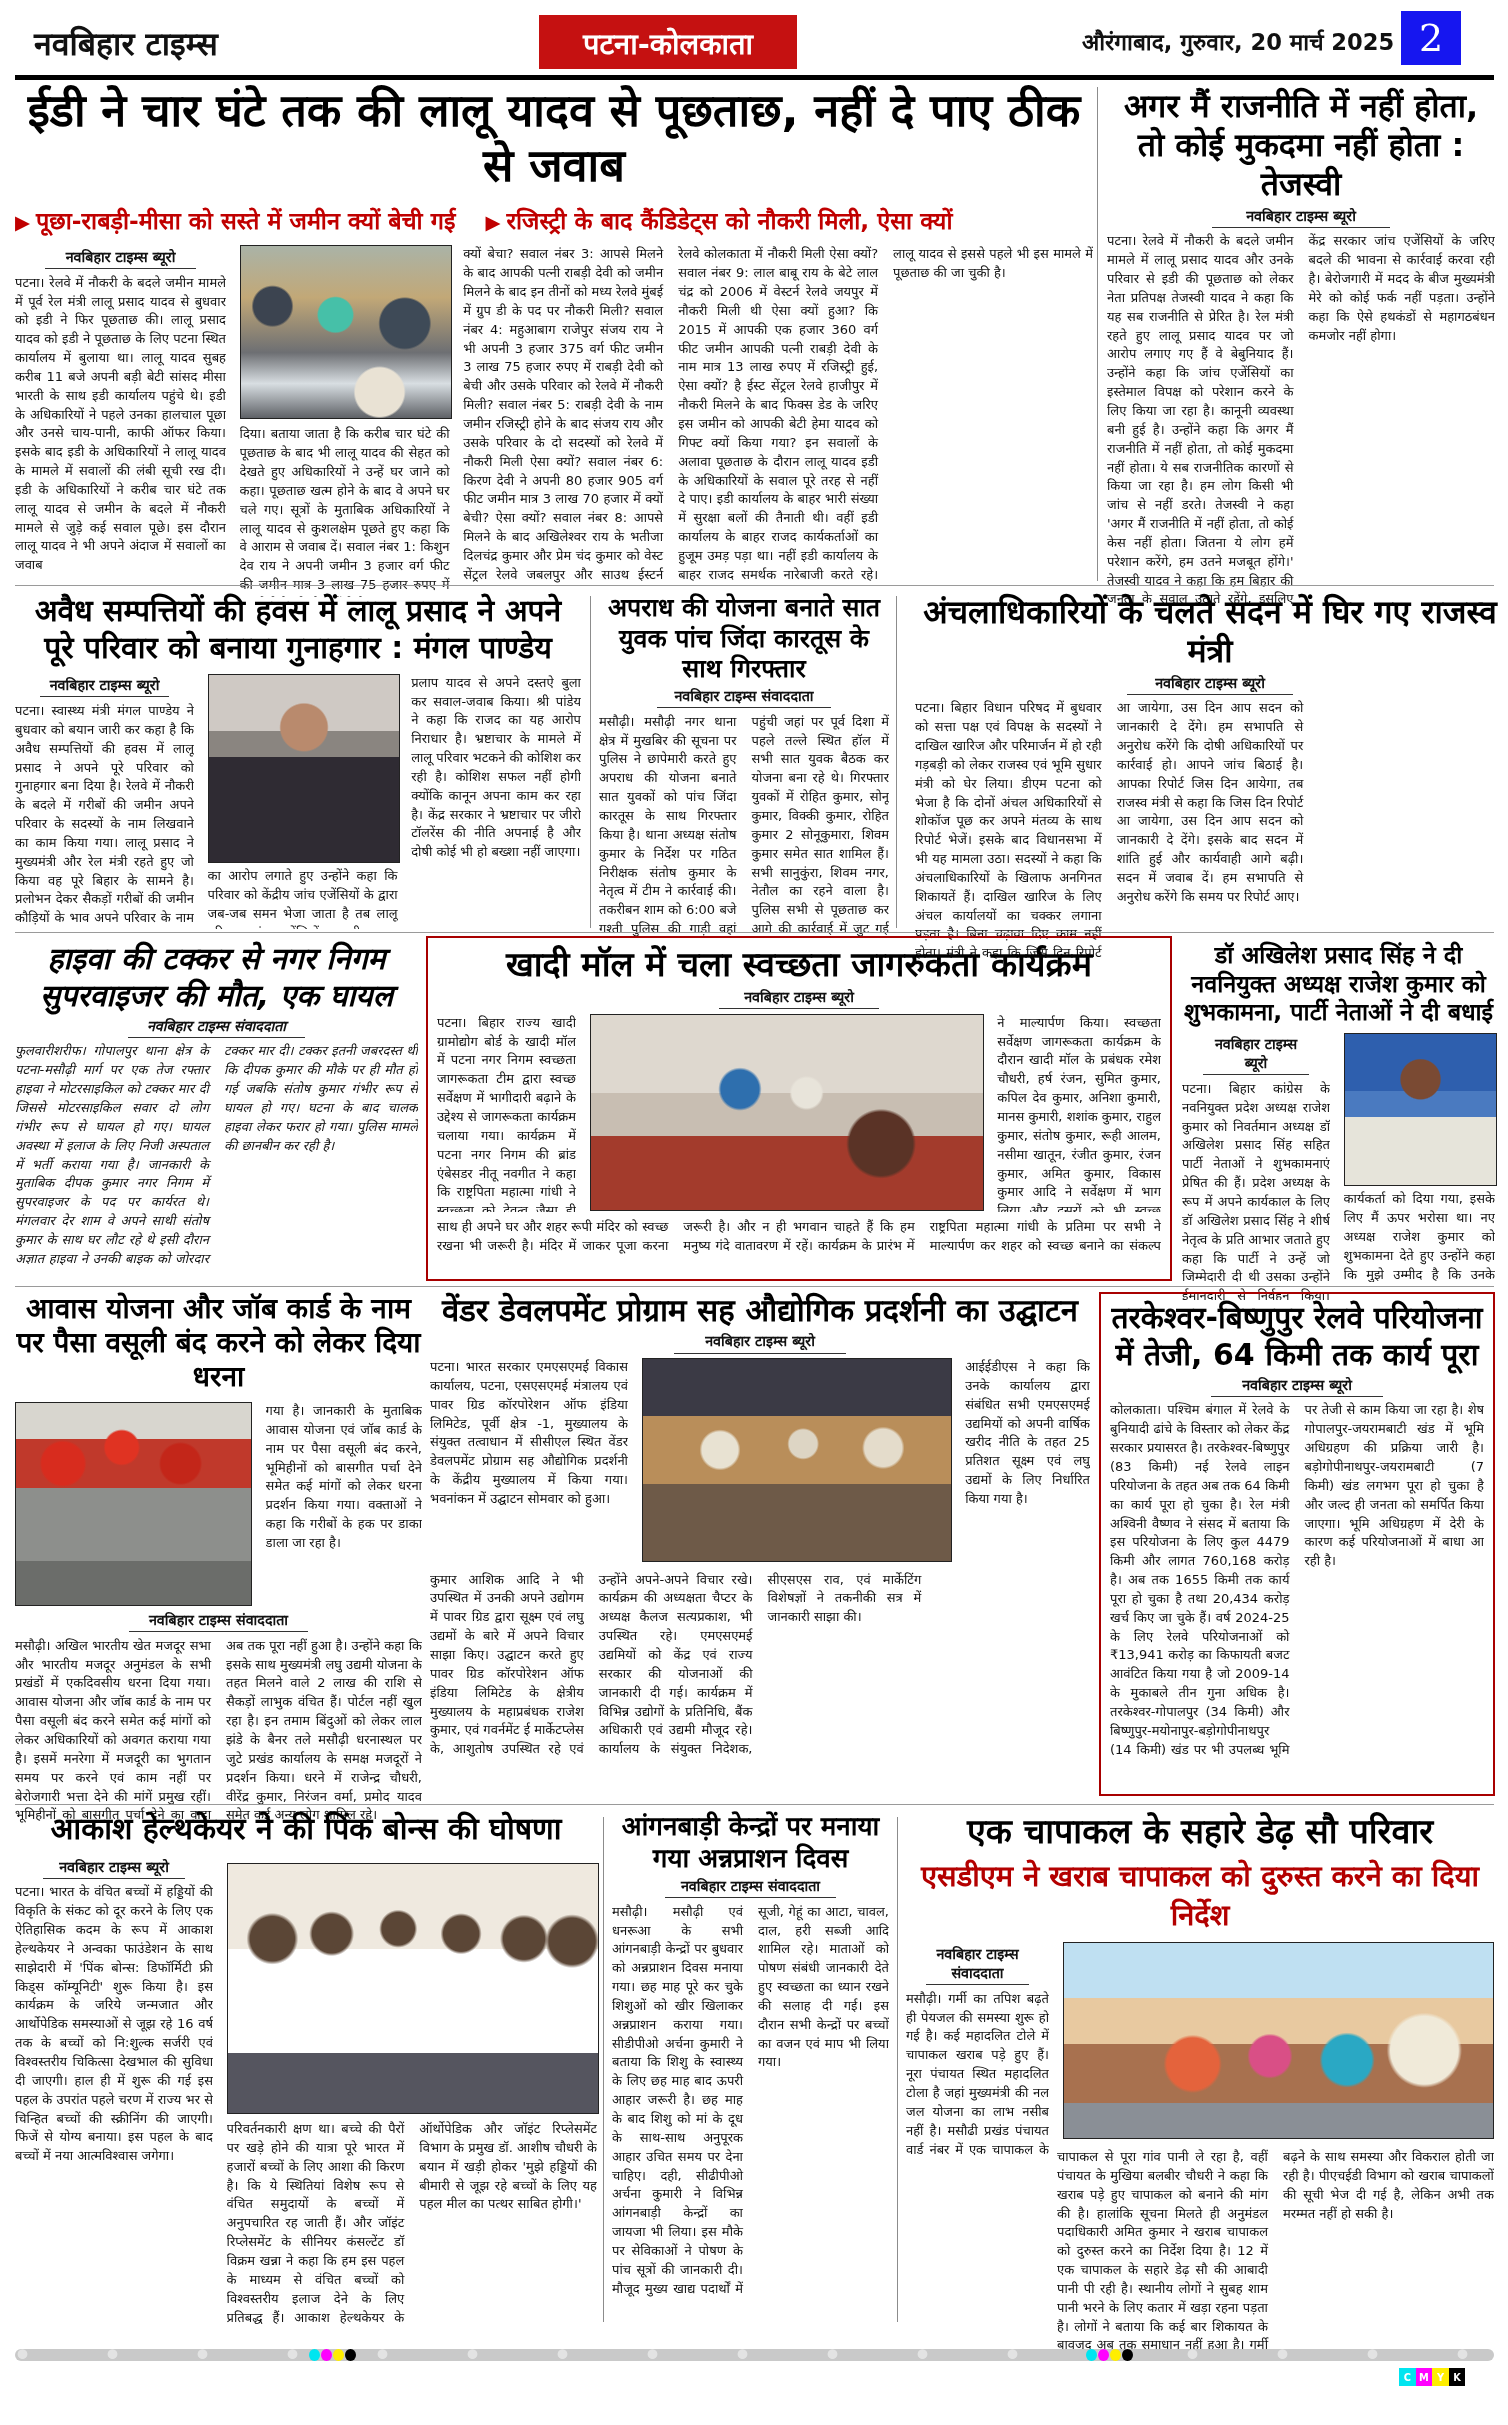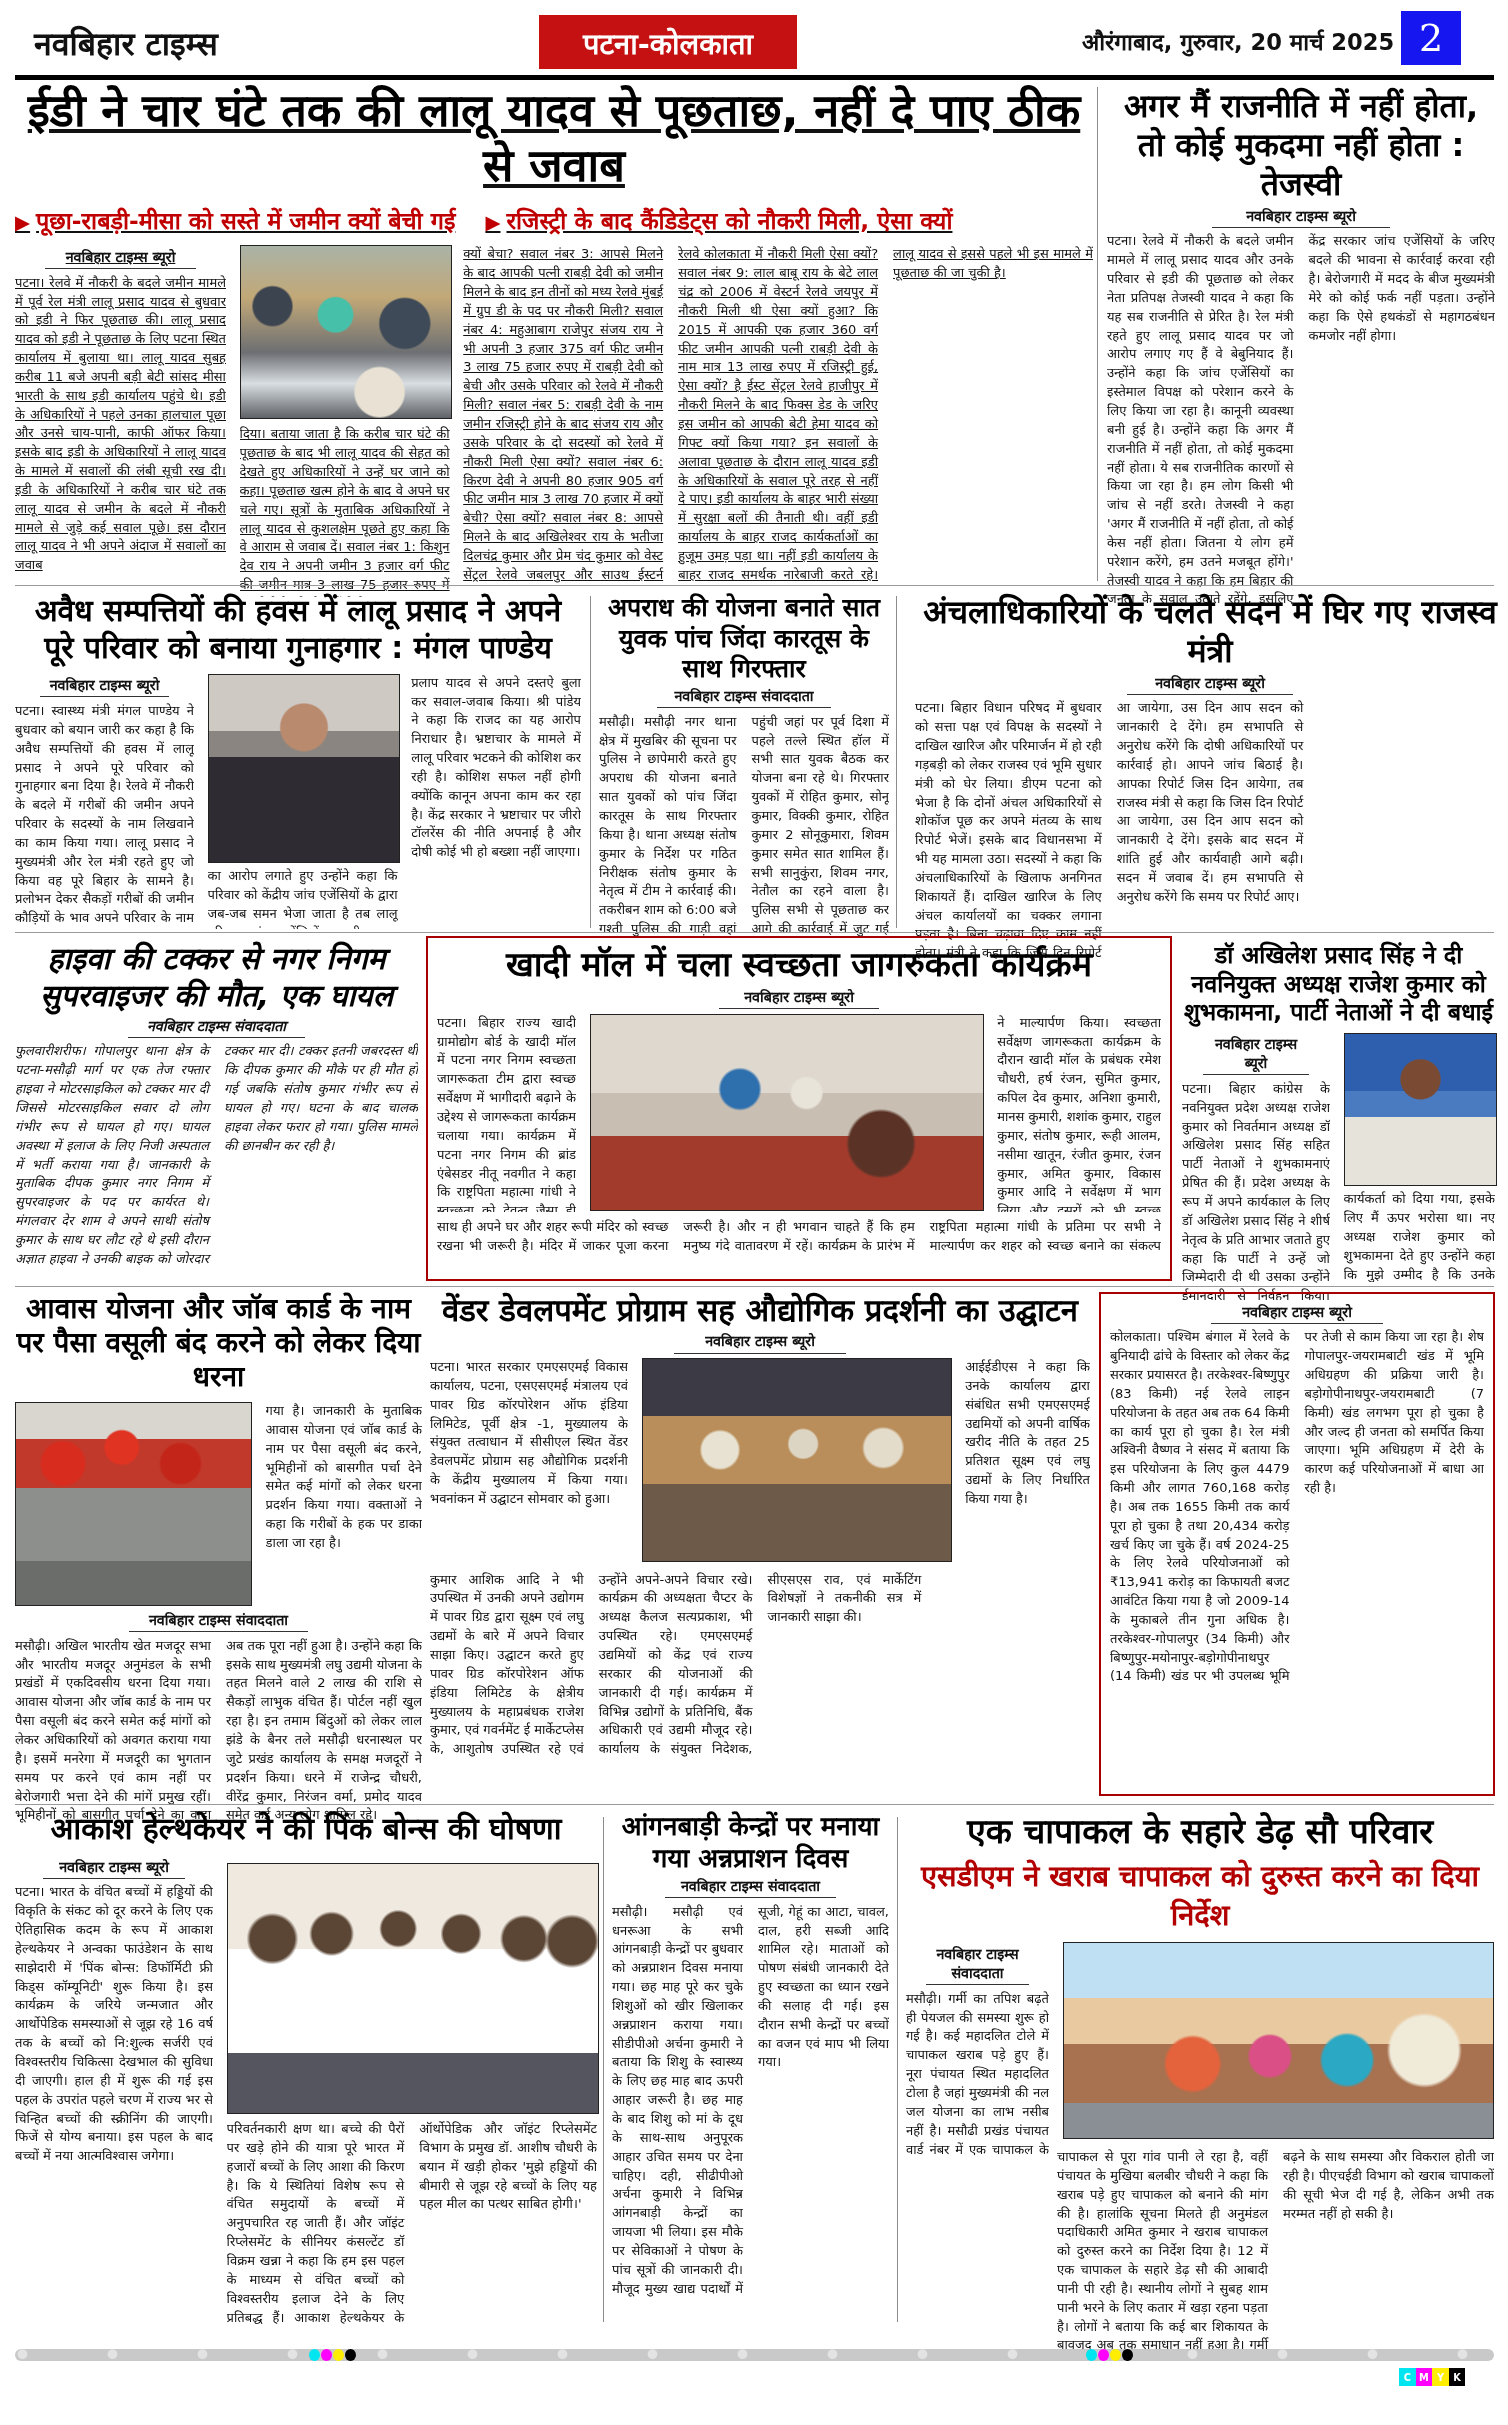--- a/index.html
+++ b/index.html
@@ -95,21 +95,21 @@
     <span class="edition-badge">पटना-कोलकाता</span>
   </div>
   <div class="abs" style="left:1082px;top:26px;">
     <span class="dateline">औरंगाबाद, गुरुवार, 20 मार्च 2025</span>
   </div>
   <div class="abs pagenum" style="left:1401px;top:10.6px;">
     <span>2</span>
   </div>
   <div class="abs rule" style="left:15px;right:13.6px;top:75px;"></div>
 
-  <div class="abs" style="left:15px;top:84px;width:1078px;text-decoration:underline;">
+  <div class="abs" style="left:15px;top:84px;width:1078px;">
     <div class="hl" style="font-size:45px;">ईडी ने चार घंटे तक की लालू यादव से पूछताछ, नहीं दे पाए ठीक से जवाब</div>
     <div class="row" style="margin-top:10.6px;justify-content:flex-start;gap:30px;">
       <div class="kicker">
         <span class="tri">▶</span><span>पूछा-राबड़ी-मीसा को सस्ते में जमीन क्यों बेची गई</span>
       </div>
       <div class="kicker">
         <span class="tri">▶</span><span>रजिस्ट्री के बाद कैंडिडेट्स को नौकरी मिली, ऐसा क्यों</span>
       </div>
     </div>
     <div class="row" style="margin-top:9px;height:353px;">
@@ -213,20 +213,21 @@
     <div class="byline" style="width:26%;">नवबिहार टाइम्स ब्यूरो</div>
     <div class="row" style="height:205px;">
       <div class="body" style="width:198px;flex:none;height:205px;">पटना। भारत सरकार एमएसएमई विकास कार्यालय, पटना, एसएसएमई मंत्रालय एवं पावर ग्रिड कॉरपोरेशन ऑफ इंडिया लिमिटेड, पूर्वी क्षेत्र -1, मुख्यालय के संयुक्त तत्वाधान में सीसीएल स्थित वेंडर डेवलपमेंट प्रोग्राम सह औद्योगिक प्रदर्शनी के केंद्रीय मुख्यालय में किया गया। भवनांकन में उद्घाटन सोमवार को हुआ।</div>
       <div class="ph ph-vendor" style="width:308px;height:202px;"></div>
       <div class="body" style="flex:1;height:205px;">आईईडीएस ने कहा कि उनके कार्यालय द्वारा संबंधित सभी एमएसएमई उद्यमियों को अपनी वार्षिक खरीद नीति के तहत 25 प्रतिशत सूक्ष्म एवं लघु उद्यमों के लिए निर्धारित किया गया है।</div>
     </div>
     <div class="body cols4" style="height:195px;margin-top:7.5px;">कुमार आशिक आदि ने भी उपस्थित में उनकी अपने उद्योगम में पावर ग्रिड द्वारा सूक्ष्म एवं लघु उद्यमों के बारे में अपने विचार साझा किए। उद्घाटन करते हुए पावर ग्रिड कॉरपोरेशन ऑफ इंडिया लिमिटेड के क्षेत्रीय मुख्यालय के महाप्रबंधक राजेश कुमार, एवं गवर्नमेंट ई मार्केटप्लेस के, आशुतोष उपस्थित रहे एवं उन्होंने अपने-अपने विचार रखे। कार्यक्रम की अध्यक्षता चैप्टर के अध्यक्ष कैलज सत्यप्रकाश, भी उपस्थित रहे। एमएसएमई उद्यमियों को केंद्र एवं राज्य सरकार की योजनाओं की जानकारी दी गई। कार्यक्रम में विभिन्न उद्योगों के प्रतिनिधि, बैंक अधिकारी एवं उद्यमी मौजूद रहे। कार्यालय के संयुक्त निदेशक, सीएसएस राव, एवं मार्केटिंग विशेषज्ञों ने तकनीकी सत्र में जानकारी साझा की।</div>
   </div>
 
   <div class="abs redbox" style="left:1099px;top:1292px;width:396px;height:504px;">
+    <div class="hl" style="font-size:30px;">तरकेश्वर-बिष्णुपुर रेलवे परियोजना में तेजी, 64 किमी तक कार्य पूरा</div>
     <div class="byline" style="width:46%;">नवबिहार टाइम्स ब्यूरो</div>
     <div class="body cols2" style="height:362px;">कोलकाता। पश्चिम बंगाल में रेलवे के बुनियादी ढांचे के विस्तार को लेकर केंद्र सरकार प्रयासरत है। तरकेश्वर-बिष्णुपुर (83 किमी) नई रेलवे लाइन परियोजना के तहत अब तक 64 किमी का कार्य पूरा हो चुका है। रेल मंत्री अश्विनी वैष्णव ने संसद में बताया कि इस परियोजना के लिए कुल 4479 किमी और लागत 760,168 करोड़ है। अब तक 1655 किमी तक कार्य पूरा हो चुका है तथा 20,434 करोड़ खर्च किए जा चुके हैं। वर्ष 2024-25 के लिए रेलवे परियोजनाओं को ₹13,941 करोड़ का किफायती बजट आवंटित किया गया है जो 2009-14 के मुकाबले तीन गुना अधिक है। तरकेश्वर-गोपालपुर (34 किमी) और बिष्णुपुर-मयोनापुर-बड़ोगोपीनाथपुर (14 किमी) खंड पर भी उपलब्ध भूमि पर तेजी से काम किया जा रहा है। शेष गोपालपुर-जयरामबाटी खंड में भूमि अधिग्रहण की प्रक्रिया जारी है। बड़ोगोपीनाथपुर-जयरामबाटी (7 किमी) खंड लगभग पूरा हो चुका है और जल्द ही जनता को समर्पित किया जाएगा। भूमि अधिग्रहण में देरी के कारण कई परियोजनाओं में बाधा आ रही है।</div>
   </div>
 
   <div class="abs hrline" style="left:15px;right:13.6px;top:1804px;"></div>
 
   <div class="abs" style="left:15px;top:1811px;width:582px;">
     <div class="hl" style="font-size:30px;">आकाश हेल्थकेयर ने की पिंक बोन्स की घोषणा</div>
     <div class="row" style="margin-top:7.5px;height:475px;">
       <div style="width:198px;flex:none;">

